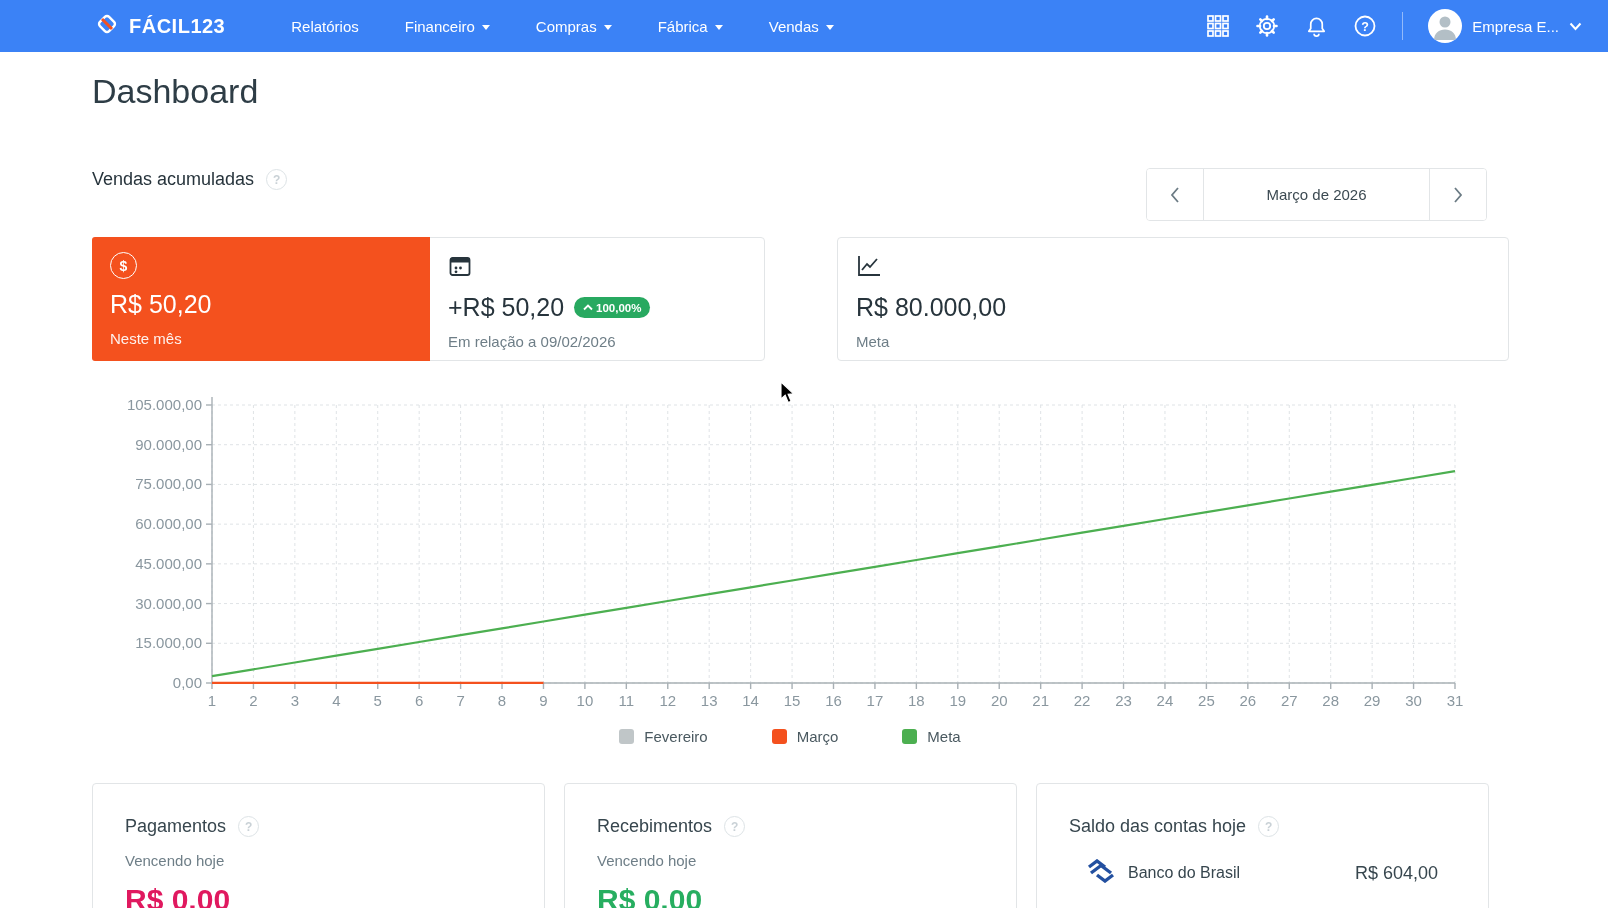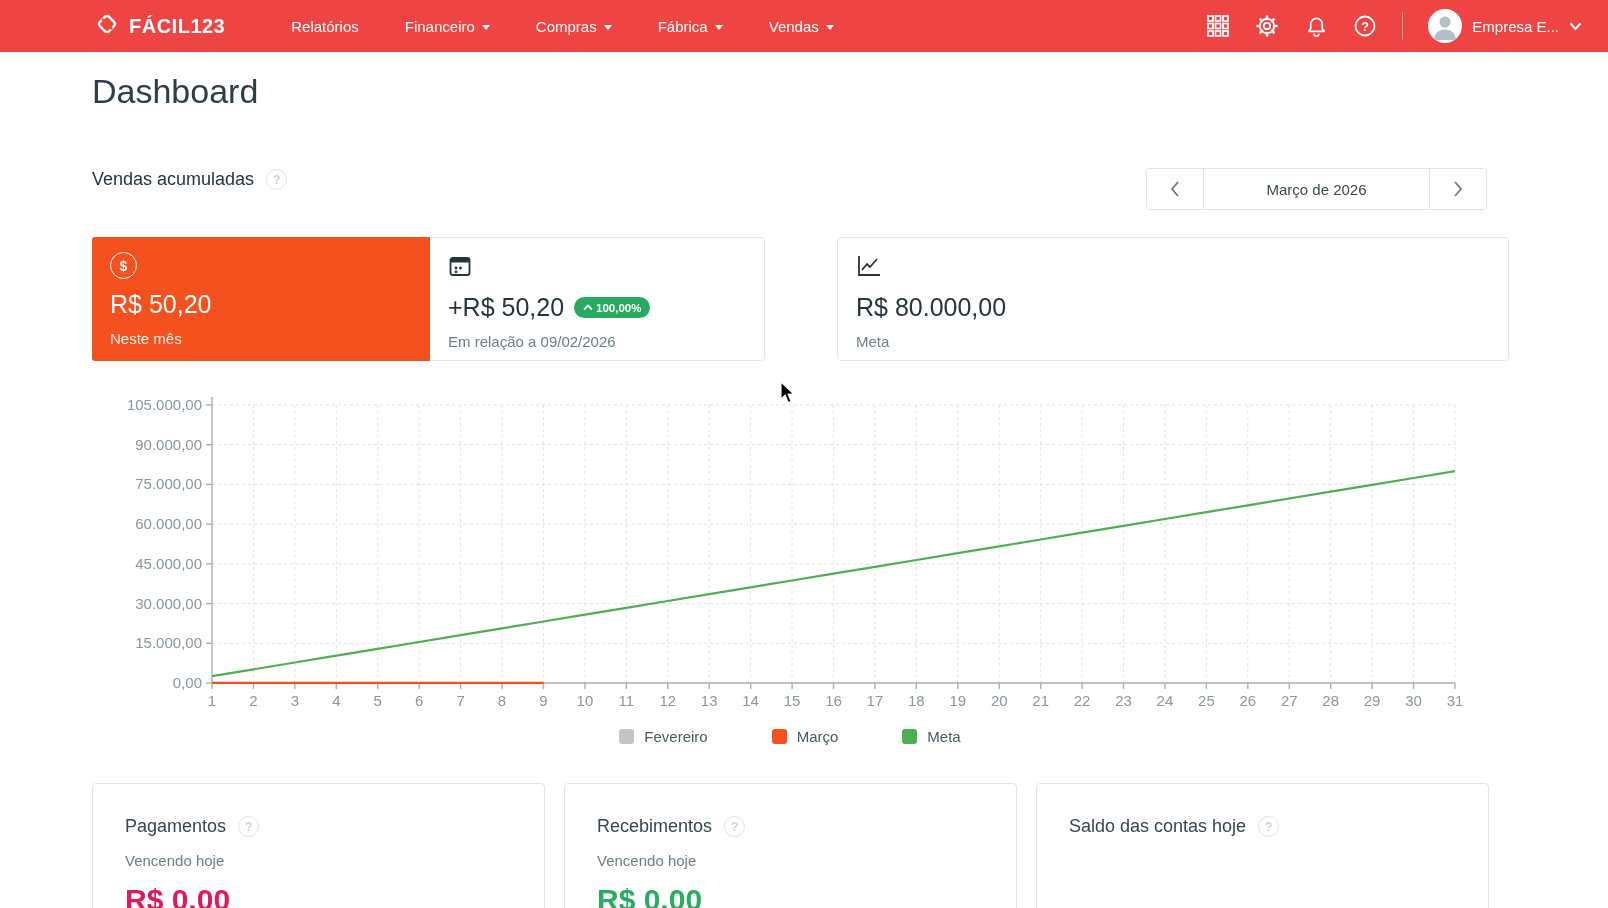--- a/index.html
+++ b/index.html
@@ -1,21 +1,21 @@
 <!DOCTYPE html>
 <html><head>
 <meta charset="utf-8">
 <style>
   * { margin:0; padding:0; box-sizing:border-box; }
   html,body { width:1608px; height:908px; overflow:hidden; background:#fff;
     font-family:"Liberation Sans", sans-serif; color:#2b3a42; }
 
   
   .navbar { position:absolute; left:0; top:0; width:1608px; height:52px;
-    background:#ef4444; display:flex; align-items:center; padding:0 26px 0 94px; }
+    background:#3b82f6; display:flex; align-items:center; padding:0 26px 0 94px; }
   .brand { display:flex; align-items:center; gap:9px; color:#fff; }
   .brand-text { font-size:20px; font-weight:bold; letter-spacing:.5px; }
   .nav-menu { display:flex; align-items:center; margin-left:66px; gap:46px; }
   .nav-item { color:#fff; font-size:15px; display:flex; align-items:center; gap:7px; cursor:pointer;text-align:right; }
   .caret { width:0; height:0; border-left:4.5px solid transparent; border-right:4.5px solid transparent;
     border-top:5px solid #fff; margin-top:2px; }
   .nav-right { margin-left:auto; display:flex; align-items:center; gap:25px; }
   .nav-icon { width:24px; height:24px; display:flex; align-items:center; justify-content:center; cursor:pointer; }
   .nav-divider { width:1px; height:28px; background:rgba(255,255,255,.45); }
   .avatar { width:34px; height:34px; border-radius:50%; background:#fff; overflow:hidden; position:relative; }
@@ -24,21 +24,21 @@
   .chev { stroke:#fff; stroke-width:2; fill:none; }
 
   
   .page-title { position:absolute; left:92px; top:72px; font-size:34px; font-weight:400; color:#2e3d46; }
   .section-head { position:absolute; left:92px; top:169px; display:flex; align-items:center; gap:12px; }
   .section-title { font-size:18px; font-weight:normal; color:#27343c; }
   .help { width:21px; height:21px; border-radius:50%; border:1.5px solid #dde3e6; color:#c9d1d6;
     font-size:12px; font-weight:bold; display:flex; align-items:center; justify-content:center; }
 
   
-  .date-nav { position:absolute; left:1146px; top:168px; width:341px; height:42px; display:flex;
+  .date-nav { position:absolute; left:1146px; top:168px; width:341px; height:53px; display:flex;
     border:1px solid #e2e5e7; border-radius:4px; background:#fff; overflow:hidden; }
   .date-btn { width:56px; display:flex; align-items:center; justify-content:center; cursor:pointer; background:#fff; }
   .date-label { flex:1; border-left:1px solid #e2e5e7; border-right:1px solid #e2e5e7;
     display:flex; align-items:center; justify-content:center; font-size:15px; color:#3c4a52; cursor:pointer; }
   .chevg { stroke:#6b7b84; stroke-width:1.8; fill:none; }
 
   
   .kpi-group { position:absolute; top:237px; height:124px; border:1px solid #e2e5e7; border-radius:4px; background:#fff; display:flex; }
   .kpi-a { left:92px; width:673px; }
   .kpi-b { left:837px; width:672px; }
@@ -394,19 +394,32 @@
   </div>
   <div class="bc-sub">Vencendo hoje</div>
   <div class="bc-value val-green">R$ 0,00</div>
 </div>
 
 <div class="bottom-card" style="left:1036px;">
   <div class="bc-title-row">
     <span class="bc-title">Saldo das contas hoje</span>
     <span class="help">?</span>
   </div>
+  <div class="acct-row">
+    <span>
+      <svg width="28" height="24" viewBox="0 0 28 24">
+        <g stroke="#2350a0" stroke-width="3.4" fill="none">
+          <polyline points="2,8 10,2 18,8"></polyline>
+          <polyline points="10,16 18,22 26,16"></polyline>
+          <polyline points="4,16 14,8.5 24,16" transform="translate(0,-2)"></polyline>
+        </g>
+      </svg>
+    </span>
+    <span class="acct-name">Banco do Brasil</span>
+    <span class="acct-value">R$ 604,00</span>
+  </div>
 </div>
 
 <div class="cursor">
   <svg width="20" height="24" viewBox="0 0 20 24">
     <path d="M2 1 L2 18 L6.2 14.2 L9.2 21.5 L12.1 20.2 L9.1 13.2 L14.6 12.8 Z" fill="#000" stroke="#fff" stroke-width="1.1"></path>
   </svg>
 </div>
 
 </body></html>

